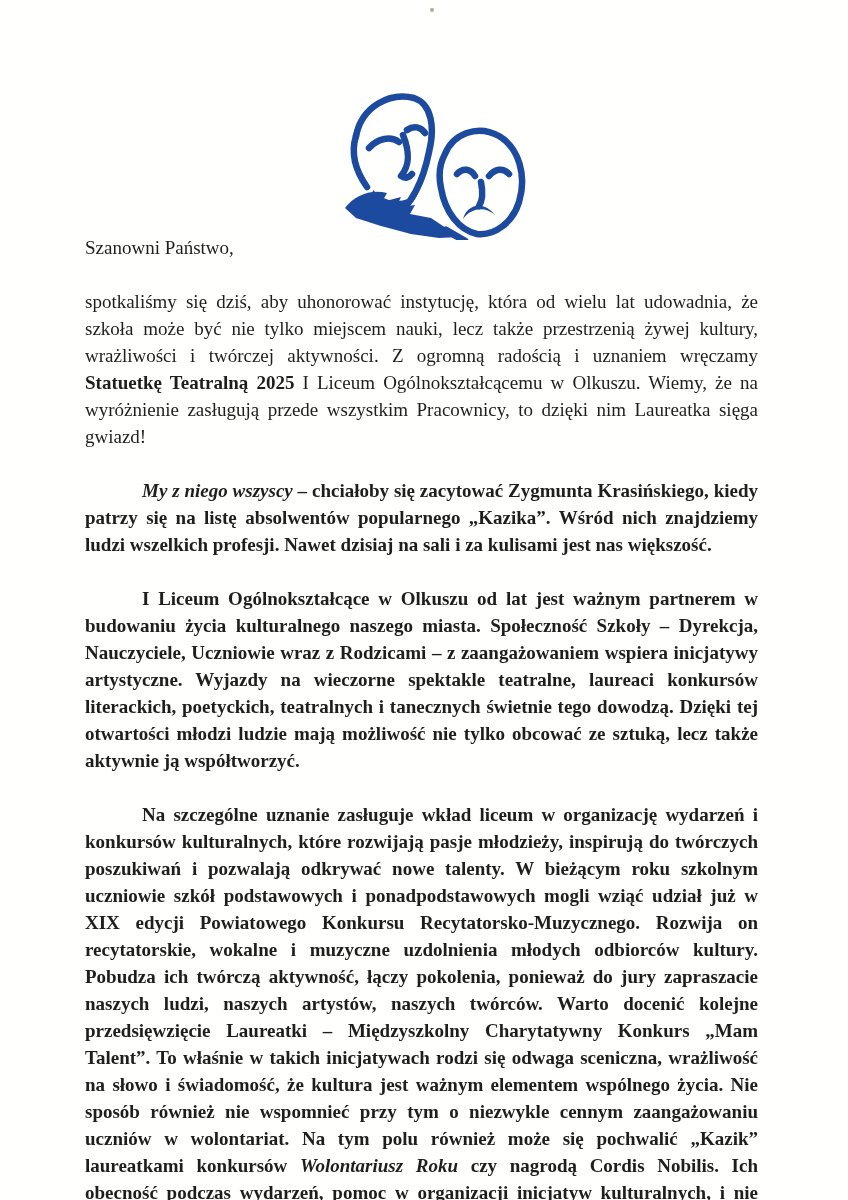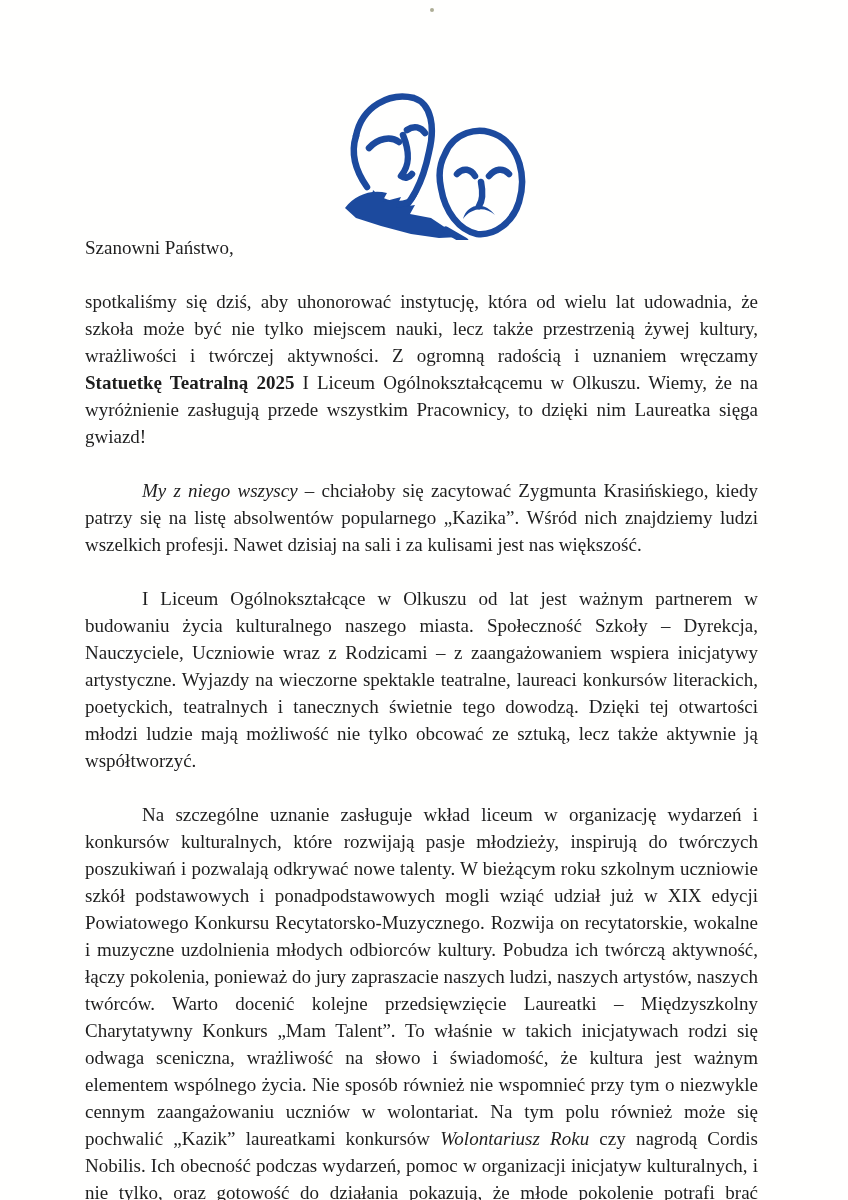--- a/index.html
+++ b/index.html
@@ -44,21 +44,21 @@
   }
   .salutation {
     margin: 0 0 27px 0;
     text-align: left;
   }
   .para {
     margin: 0 8px 27px 0;
     text-align: justify;
     text-justify: inter-word;
   }
-  .para.indent { text-indent: 57px; }
+  .para.indent { text-indent: 57px; font-weight: bold; }
   .para:last-child { margin-bottom: 0; }
   .bold { font-weight: bold; }
   .italic { font-style: italic; }
 </style>
 </head>
 <body>
 
 <div class="page">
 
   <div class="speck"></div>

